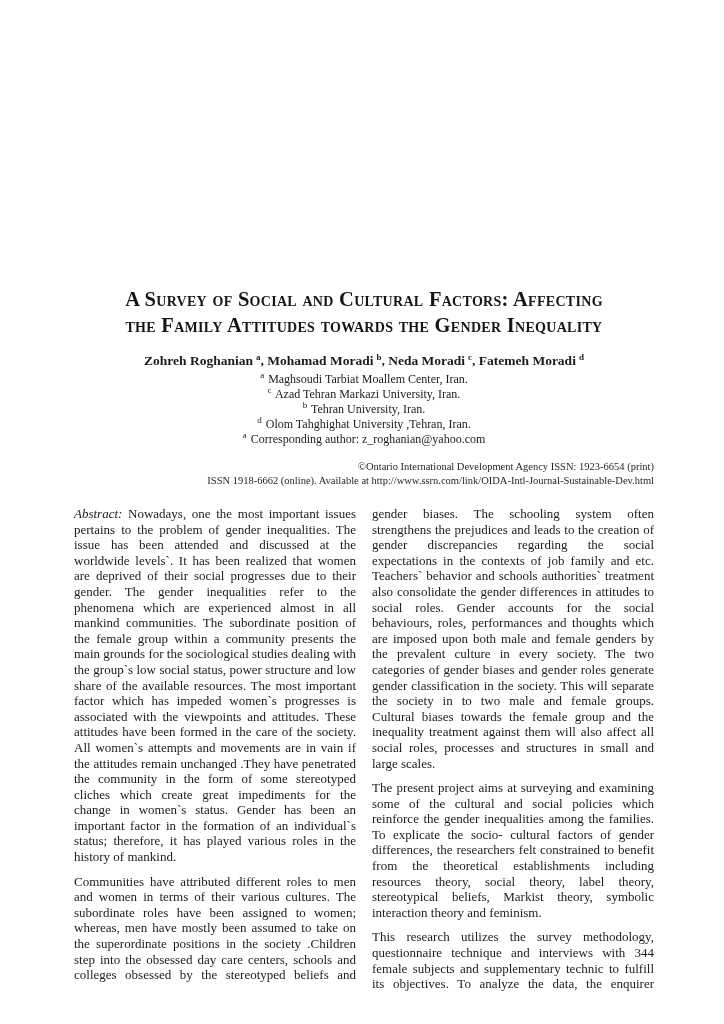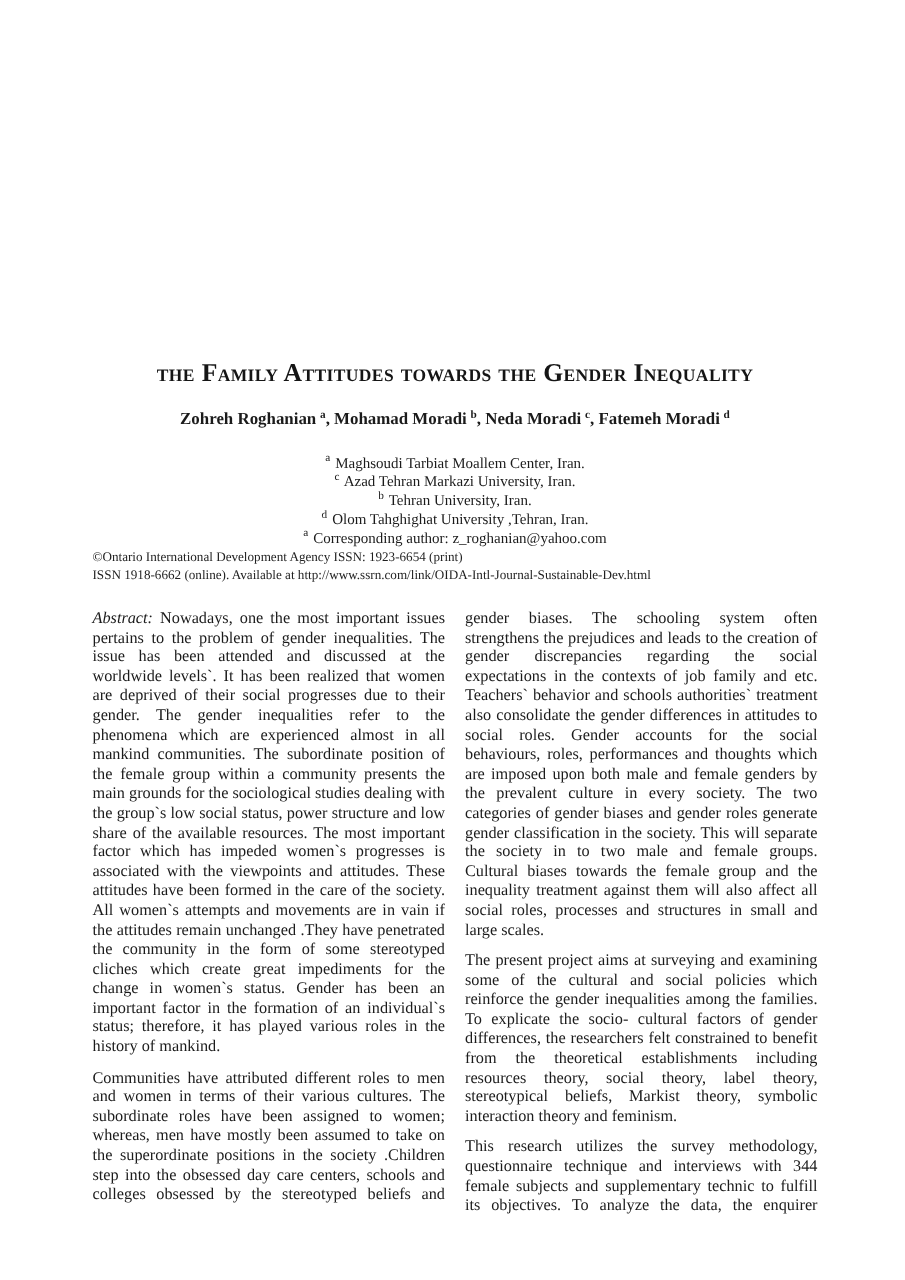--- a/index.html
+++ b/index.html
@@ -27,38 +27,38 @@
     line-height: 26px;
     letter-spacing: 0.3px;
     color: #151515;
   }
   .title-line { display: block; }
   .authors {
     text-align: center;
     font-weight: bold;
     font-size: 13.5px;
     line-height: 17px;
-    margin-bottom: 20px;
+    margin-bottom: 3px;
     white-space: nowrap;
   }
   .sup {
     font-size: 9px;
     vertical-align: super;
     line-height: 0;
     margin-left: 3px;
   }
   .affils {
     text-align: center;
     font-size: 12px;
     line-height: 15px;
   }
   .affil-line .sup { margin-left: 0; margin-right: 1px; }
   .publisher {
-    margin-top: 2px;
-    text-align: left;
+    margin-top: 13px;
+    text-align: right;
     font-size: 10.5px;
     line-height: 13.5px;
     color: #1f1f1f;
   }
   .body-columns {
     margin-top: 19px;
     display: flex;
     gap: 16px;
   }
   .col {
@@ -70,20 +70,21 @@
   .para { margin: 0 0 9px 0; }
   .para.cutoff { text-align-last: justify; margin-bottom: 0; }
   .abstract-label { font-weight: normal; font-style: italic; }
 </style>
 </head>
 <body>
 
 <div class="page">
 
   <h1 class="title">
+    <span class="title-line">A Survey of Social and Cultural Factors: Affecting</span>
     <span class="title-line">the Family Attitudes towards the Gender Inequality</span>
   </h1>
 
   <div class="authors"><span>Zohreh Roghanian</span><span class="sup">a</span><span>,</span>
     <span>Mohamad Moradi</span><span class="sup">b</span><span>,</span>
     <span>Neda Moradi</span><span class="sup">c</span><span>,</span>
     <span>Fatemeh Moradi</span><span class="sup">d</span></div>
 
   <div class="affils">
     <div class="affil-line"><span class="sup">a</span><span> Maghsoudi Tarbiat Moallem Center, Iran.</span></div>

